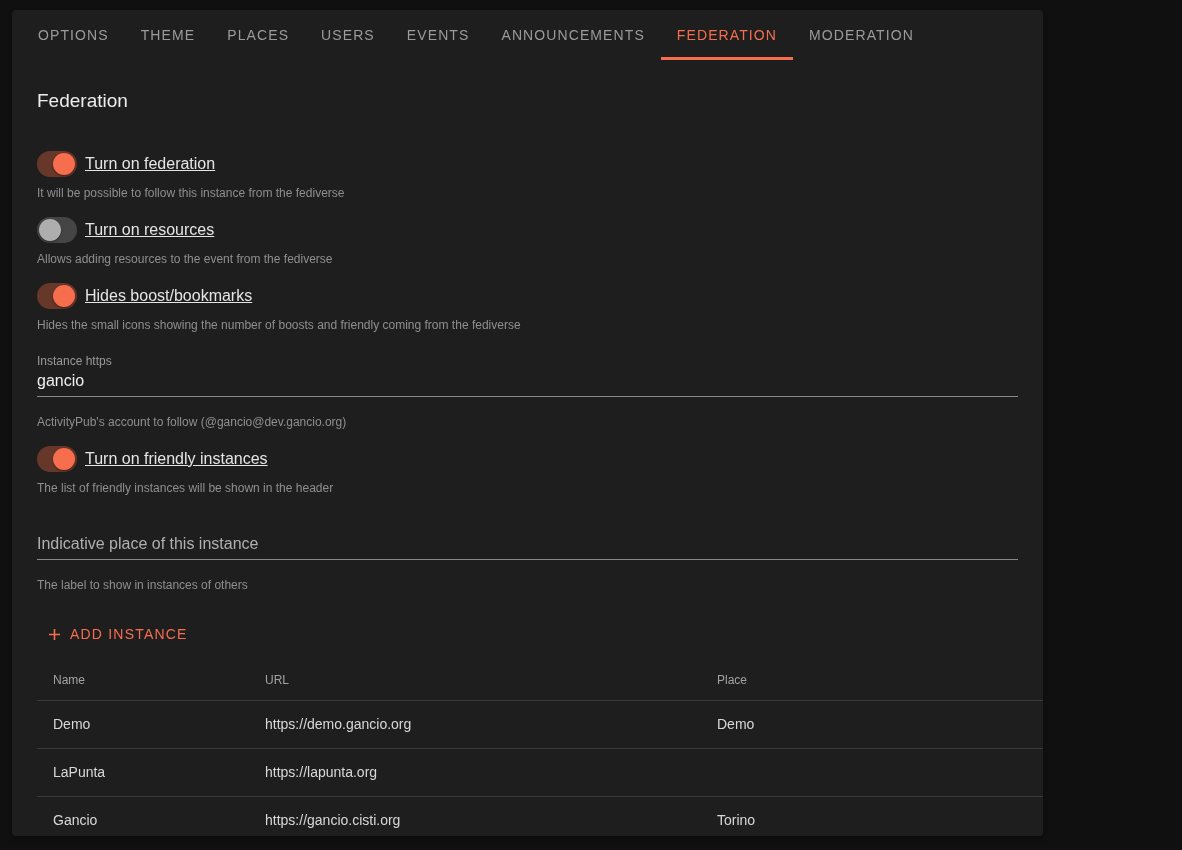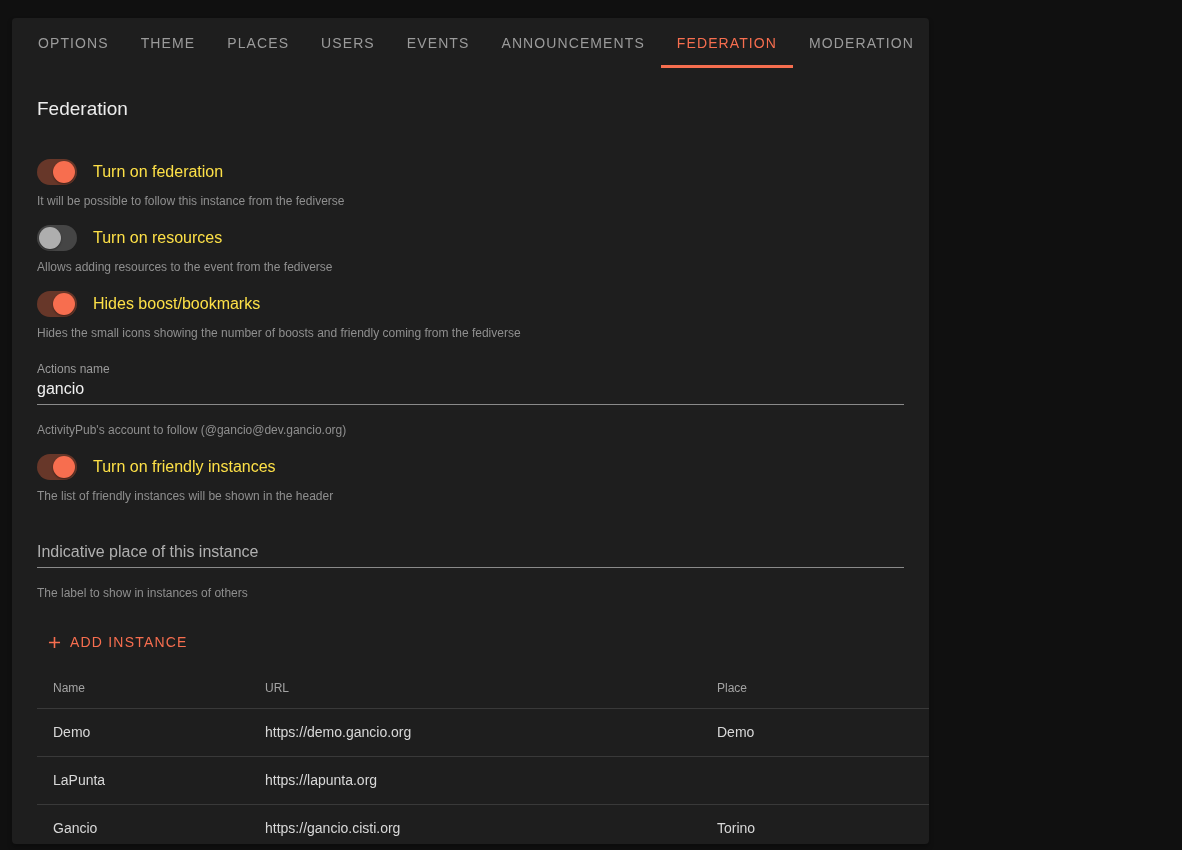--- a/index.html
+++ b/index.html
@@ -10,21 +10,21 @@
   }
   *{box-sizing:border-box;}
   html,body{margin:0;padding:0;}
   body{
     width:1182px;height:850px;
     background:var(--page-bg);
     font-family:"Liberation Sans","DejaVu Sans",sans-serif;
     overflow:hidden;
   }
   .card{
-    position:absolute;left:12px;top:18px;width:917px;height:826px;
+    position:absolute;left:12px;top:10px;width:1031px;height:826px;
     background:var(--card-bg);
     border-radius:4px;
     box-shadow:0 3px 5px rgba(0,0,0,.3);
     overflow:hidden;
   }
   
   .tabs{
     display:flex;align-items:stretch;height:50px;padding-left:10px;
   }
   .tab{
@@ -52,21 +52,21 @@
   .switch .track{
     position:absolute;inset:0;border-radius:13px;background:#454545;
   }
   .switch .thumb{
     position:absolute;top:2px;left:2px;width:22px;height:22px;border-radius:50%;
     background:#aeaeae;box-shadow:0 1px 2px rgba(0,0,0,.4);
   }
   .switch.on .track{background:#673729;}
   .switch.on .thumb{transform:translateX(14px);background:var(--accent);}
   .switch-label{
-    margin-left:16px;font-size:16px;color:#fde047;cursor:pointer;
+    margin-left:8px;font-size:16px;color:#e5e5e5;cursor:pointer;text-decoration:underline;
   }
   .hint{
     margin-top:8px;font-size:12px;line-height:14px;color:#8f8f8f;
   }
   
   .field{margin-top:22px;}
   .field.spaced{margin-top:36px;}
   .field-label{font-size:12px;line-height:14px;color:#9a9a9a;}
   .field input{
     display:block;width:100%;margin:0;padding:4px 0 6px 0;
@@ -158,21 +158,21 @@
         <div class="switch on">
           <div class="track"></div>
           <div class="thumb"></div>
         </div>
         <label class="switch-label">Hides boost/bookmarks</label>
       </div>
       <div class="hint">Hides the small icons showing the number of boosts and friendly coming from the fediverse</div>
     </div>
 
     <div class="field">
-      <div class="field-label">Actions name</div>
+      <div class="field-label">Instance https</div>
       <input type="text" value="gancio" style="">
       <div class="hint">ActivityPub's account to follow (@gancio@dev.gancio.org)</div>
     </div>
 
     <div class="setting">
       <div class="switch-row">
         <div class="switch on">
           <div class="track"></div>
           <div class="thumb"></div>
         </div>

